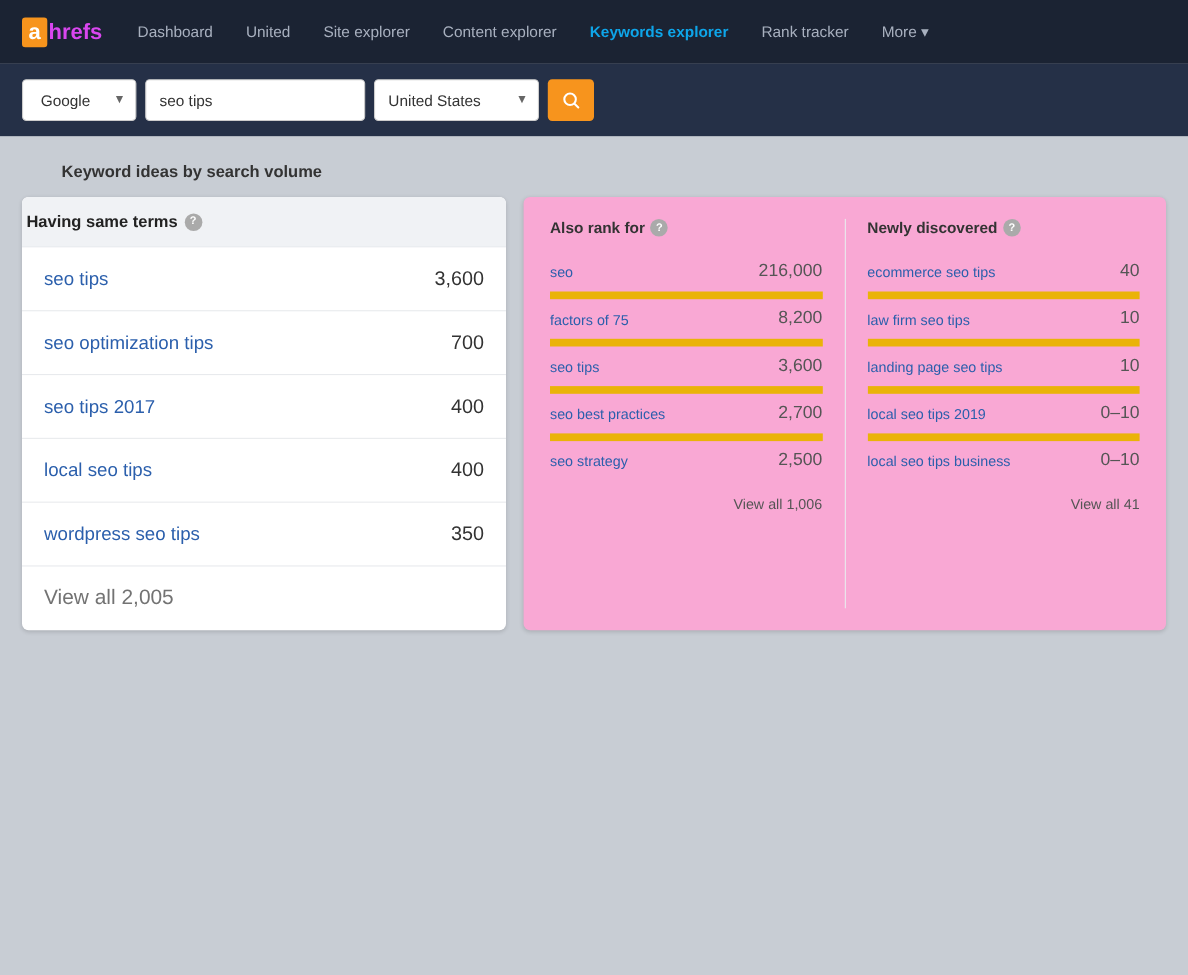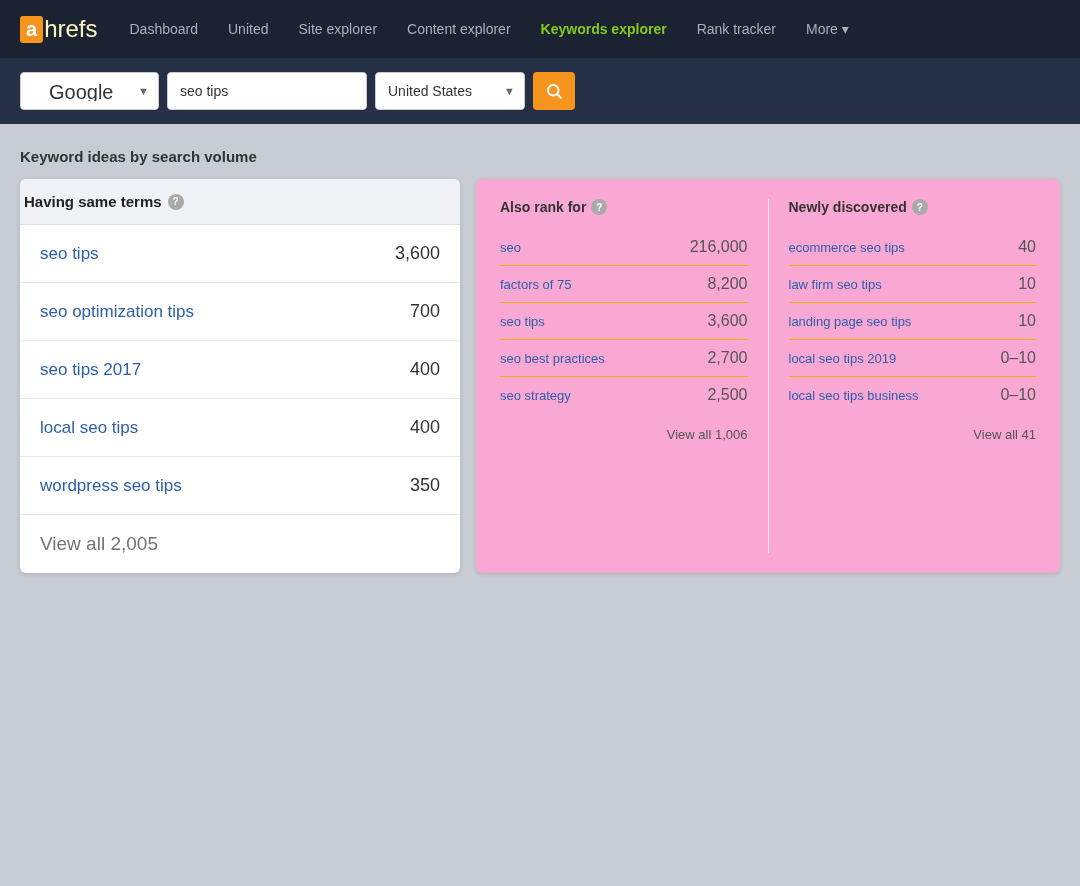--- a/index.html
+++ b/index.html
@@ -28,53 +28,53 @@
     .logo-a {
       background: #f7941d;
       color: #fff;
       font-weight: 900;
       font-size: 20px;
       padding: 2px 6px;
       border-radius: 3px;
       margin-right: 1px;
     }
     .logo-hrefs {
-      color: #fef9c3;
-      font-size: 24px;
-      font-weight: 400;
+      color: #d946ef;
+      font-size: 20px;
+      font-weight: 700;
     }
     .nav-link {
       color: #a8b0bf;
       font-size: 14px;
       padding: 6px 12px;
       cursor: pointer;
       border-radius: 4px;
       white-space: nowrap;
     }
-    .nav-link.active { color: #84cc16; font-weight: 600; }
+    .nav-link.active { color: #0ea5e9; font-weight: 600; }
 
     
     .search-bar {
       background: #253047;
       padding: 14px 20px;
       display: flex;
       align-items: center;
       gap: 8px;
     }
     .search-select-wrap {
       position: relative;
       display: flex;
       align-items: center;
     }
     .search-select {
       background: #fff;
       border: 1px solid #ccc;
       border-radius: 4px;
-      padding: 8px 30px 8px 28px;
-      font-size: 20px;
+      padding: 8px 30px 8px 16px;
+      font-size: 14px;
       color: #333;
       appearance: none;
       cursor: pointer;
       height: 38px;
     }
     .select-arrow {
       position: absolute;
       right: 10px;
       pointer-events: none;
       color: #666;
@@ -126,20 +126,21 @@
     .main-content {
       padding: 24px 20px;
       background: #c8cdd4;
       min-height: 770px;
     }
     .section-title {
       font-size: 15px;
       font-weight: 700;
       color: #333;
       margin-bottom: 14px;
+      margin-left: 36px;
     }
 
     .panels-row {
       display: flex;
       gap: 16px;
     }
 
     
     .left-panel {
       background: #fff;
@@ -232,21 +233,21 @@
       display: flex;
       align-items: center;
       gap: 5px;
     }
 
     .rank-row {
       display: flex;
       align-items: center;
       justify-content: space-between;
       padding: 9px 0;
-      border-bottom: 1px solid #eab308;
+      border-bottom: 7px solid #eab308;
     }
     .rank-row:last-of-type { border-bottom: none; }
     .rank-link {
       color: #2b5fac;
       font-size: 13px;
       text-decoration: none;
     }
     .rank-vol {
       font-size: 16px;
       color: #555;

